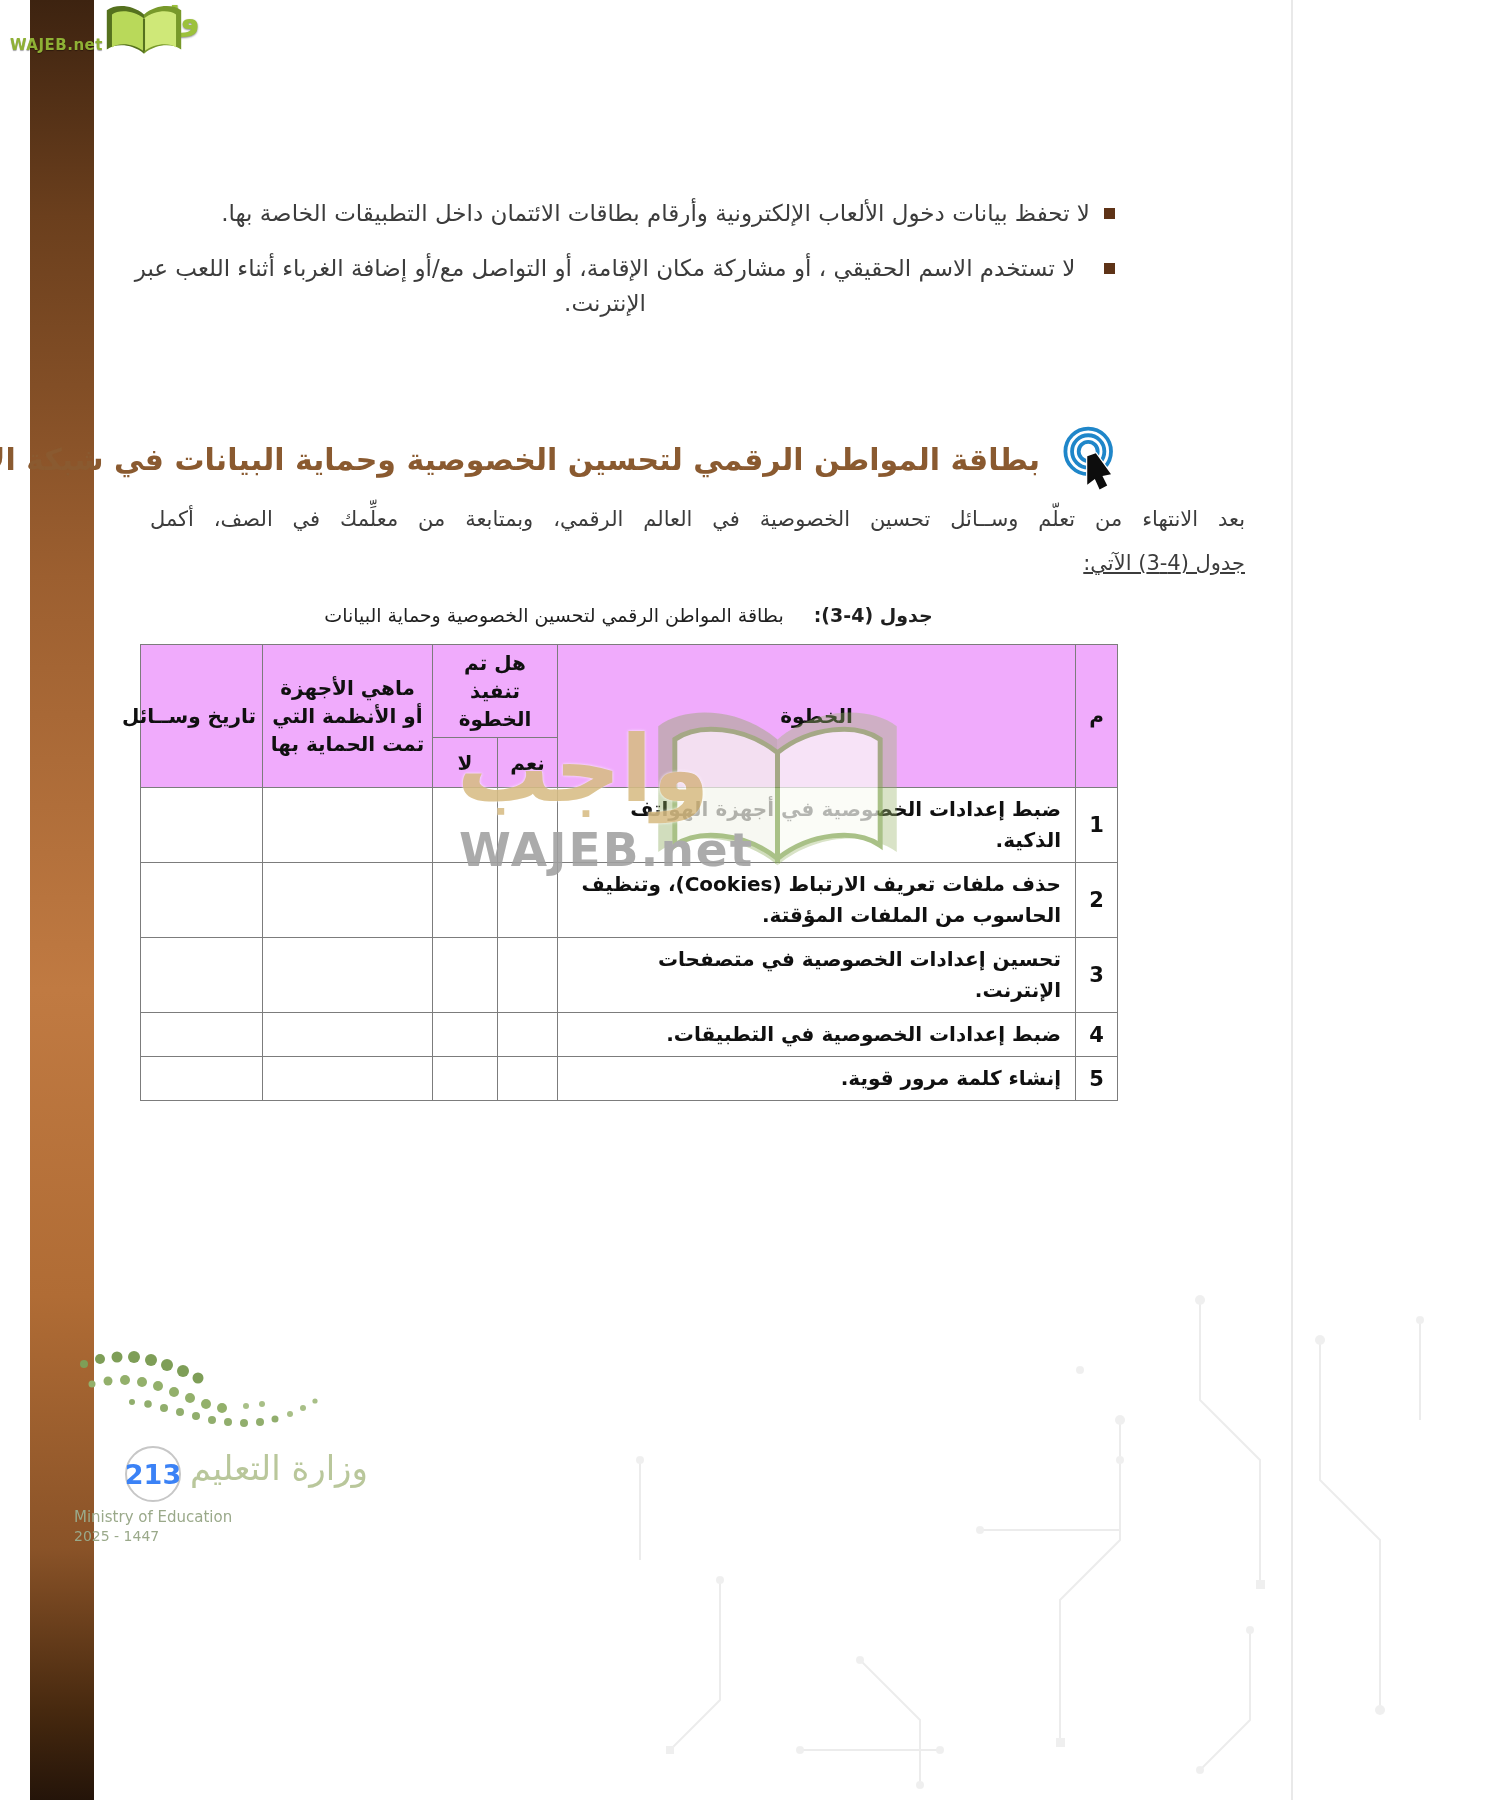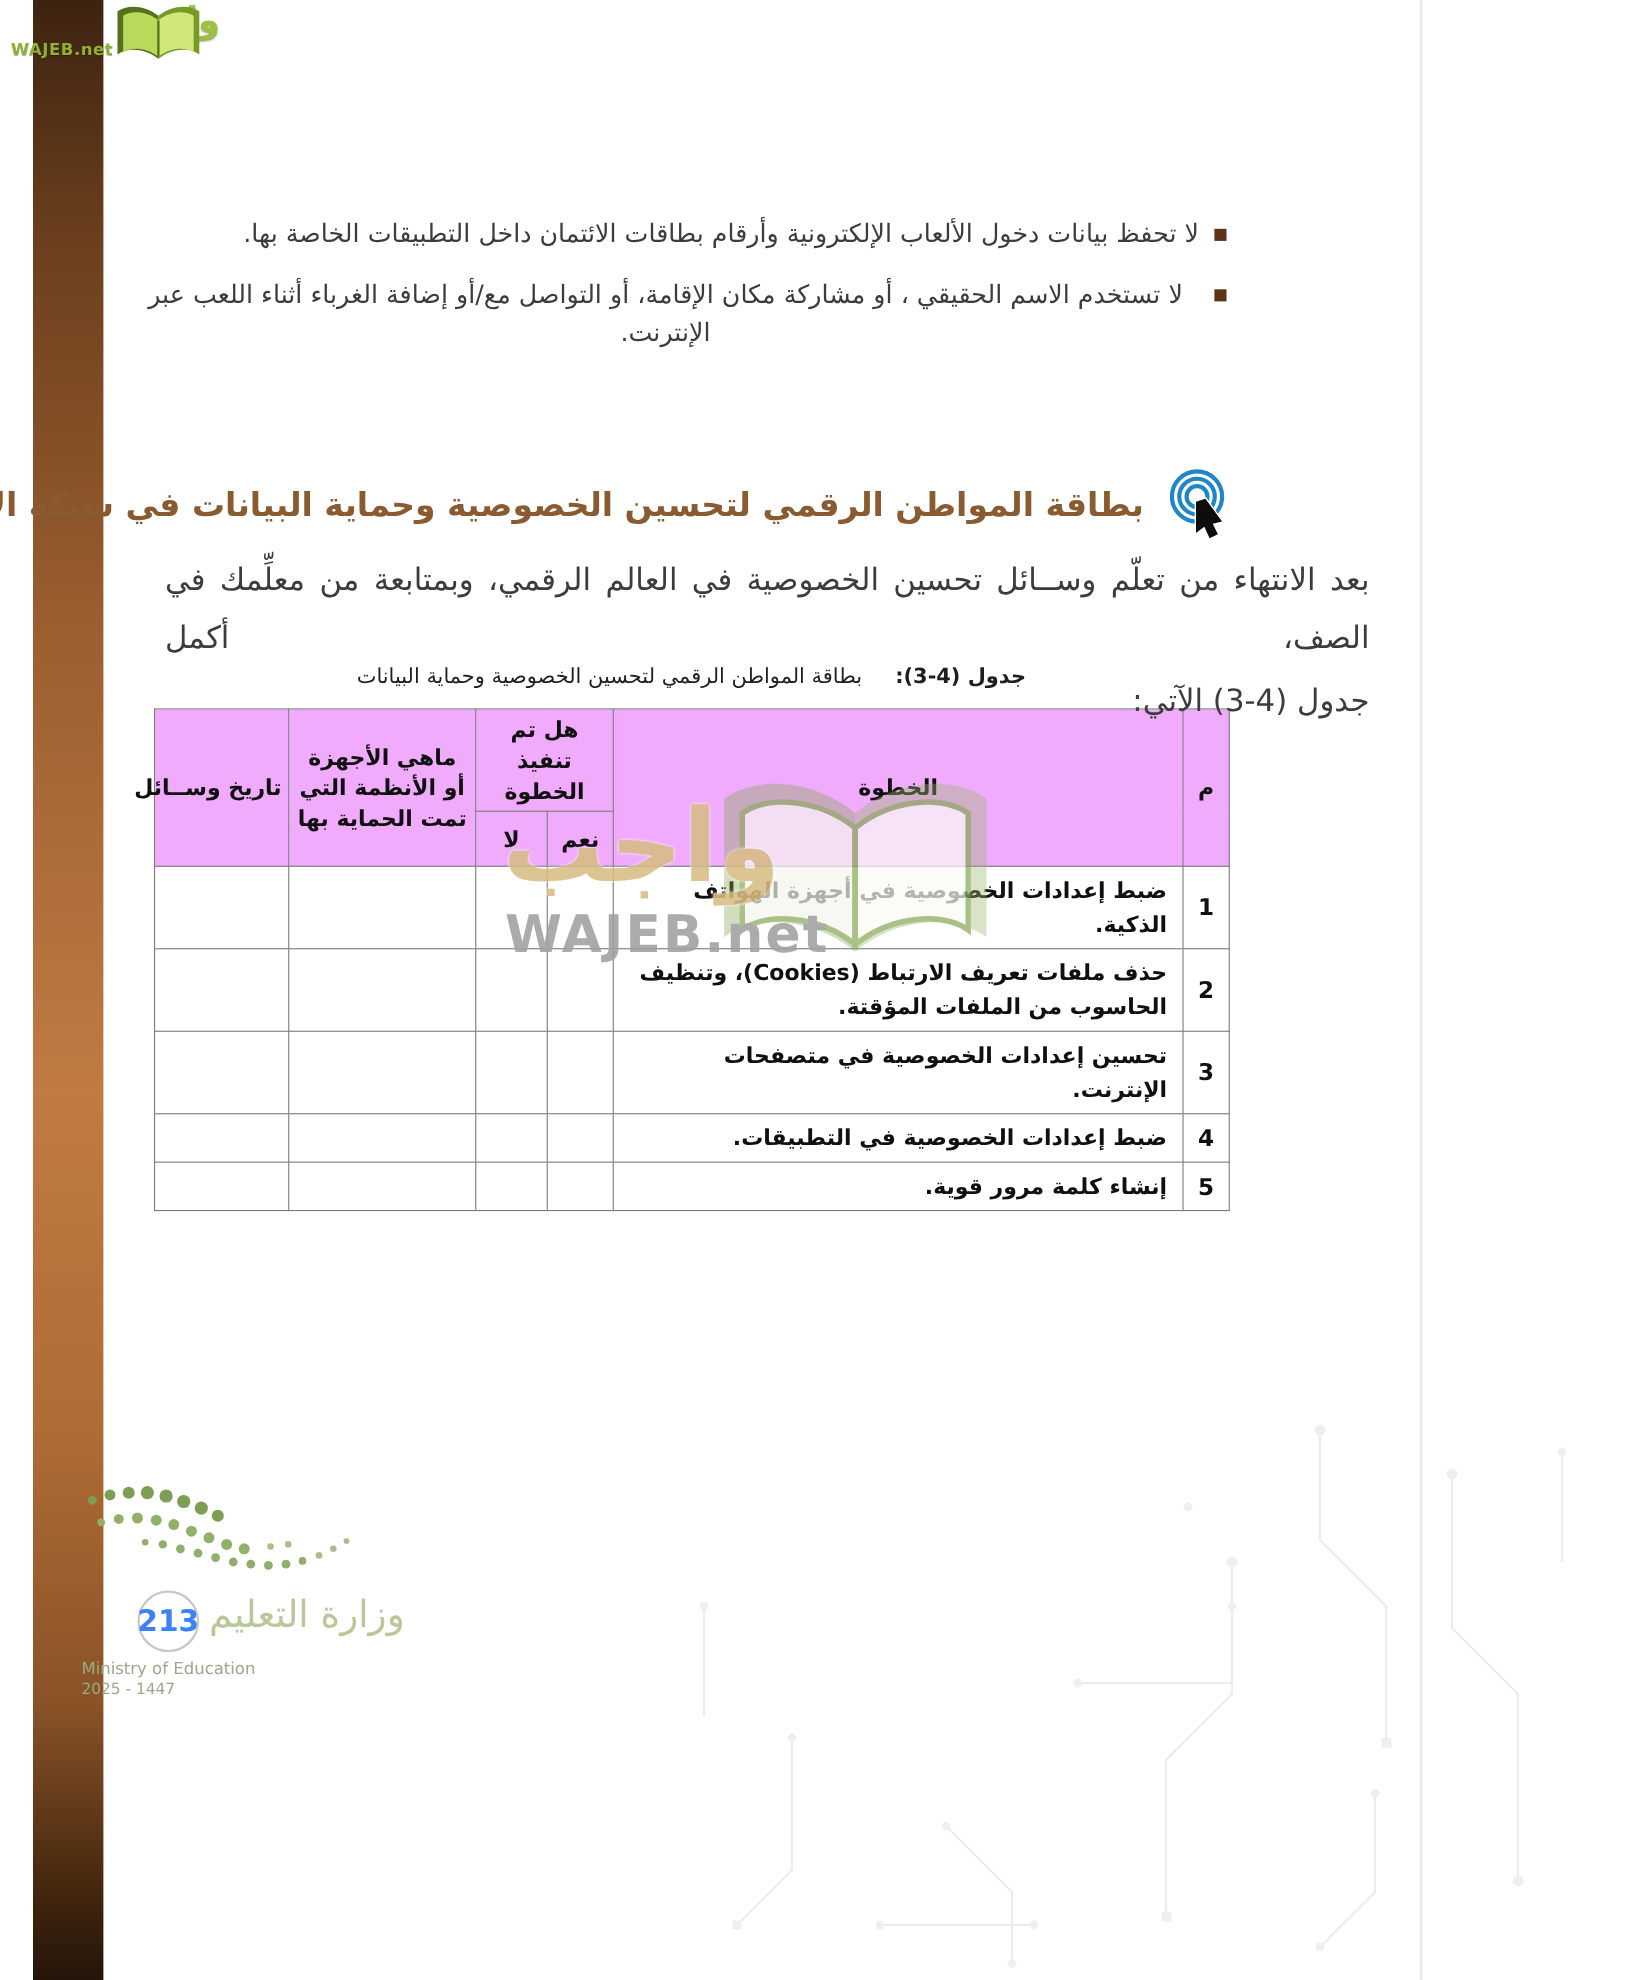--- a/index.html
+++ b/index.html
@@ -25,23 +25,23 @@
   .bullets { position:absolute; top:196px; right:385px; width:995px; direction:rtl; z-index:2;text-align:center; }
   .bullet-row { display:flex; align-items:flex-start; margin-bottom:19px; font-size:23px; color:#3c3c3c; line-height:1.55; }
   .bullet-sq { width:11px; height:11px; background:#5e3317; margin-left:14px; margin-top:12px; flex:0 0 auto; }
 
   
   .section-head { position:absolute; top:424px; right:370px; display:flex; direction:rtl; align-items:center; gap:14px; z-index:2; }
   .sec-icon { width:76px; height:70px; flex:0 0 auto; }
   .section-head h2 { margin:0; font-size:30px; font-weight:bold; color:#8a5a30; white-space:nowrap; }
 
   
-  .intro { position:absolute; top:500px; right:255px; width:1095px; direction:rtl; font-size:28px; color:#3c3c3c; line-height:1.9; z-index:2; }
+  .intro { position:absolute; top:500px; right:255px; width:1095px; direction:rtl; font-size:21px; color:#3c3c3c; line-height:1.9; z-index:2; }
   .intro-l1 { text-align:justify; text-align-last:justify; }
-  .intro-l2 { text-align:right; margin-top:4px; }
+  .intro-l2 { text-align:right; margin-top:4px;text-decoration:underline; }
 
   
   .caption { position:absolute; top:604px; left:140px; width:977px; direction:rtl; text-align:center; font-size:19px; color:#1f1f1f; z-index:2; }
   .cap-b { font-weight:bold;margin-left:24px; }
   .tbl { position:absolute; top:644px; left:140px; width:977px; border-collapse:collapse; direction:rtl; table-layout:fixed; z-index:1; background:#fff; }
   .tbl th,.tbl td { border:1px solid #7c7c7c; }
   .tbl thead th { background:#f0abfc; font-weight:bold; font-size:20px; color:#101010; text-align:center; vertical-align:middle; padding:4px 6px; line-height:1.4; }
   .h1 { height:74px; } .h2 { height:50px; }
   .r1 { height:50px; } .r2 { height:74px; } .r3 { height:50px; } .r4 { height:44px; } .r5 { height:42px; }
   .num-cell { font-weight:bold; font-size:21px; text-align:center; color:#101010; }

